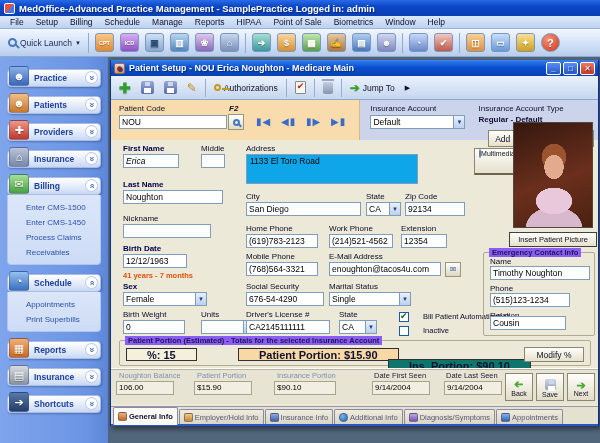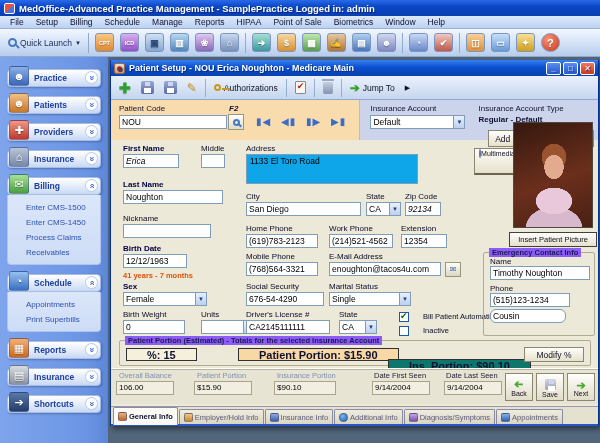--- a/index.html
+++ b/index.html
@@ -412,21 +412,21 @@
         <span class="lbl" style="left:135px;top:4px">Address</span>
         <div class="ta" style="left:135px;top:14px;width:172px;height:30px">1133 El Toro Road</div>
         <span class="lbl" style="left:135px;top:52px">City</span>
         <span class="lbl" style="left:255px;top:52px">State</span>
         <span class="lbl" style="left:294px;top:52px">Zip Code</span>
         <input class="inp" style="left: 135px; top: 62px; width: 115px;" value="San Diego">
         <div class="sel" style="left:255px;top:62px;width:35px">
           <span class="selv">CA</span>
             <span class="selb">▼</span>
         </div>
-        <input class="inp" style="left: 294px; top: 62px; width: 36px; font-style: italic;" value="92134">
+        <input class="inp" style="left: 294px; top: 62px; width: 60px;" value="92134">
         <span class="lbl" style="left:135px;top:84px">Home Phone</span>
         <span class="lbl" style="left:218px;top:84px">Work Phone</span>
         <span class="lbl" style="left:290px;top:84px">Extension</span>
         <input class="inp" style="left: 135px; top: 94px; width: 72px;" value="(619)783-2123">
         <input class="inp" style="left: 218px; top: 94px; width: 64px;" value="(214)521-4562">
         <input class="inp" style="left: 290px; top: 94px; width: 46px;" value="12354">
         <span class="lbl" style="left:135px;top:112px">Mobile Phone</span>
         <span class="lbl" style="left:218px;top:112px">E-Mail Address</span>
         <input class="inp" style="left: 135px; top: 122px; width: 72px;" value="(768)564-3321">
         <input class="inp" style="left: 218px; top: 122px; width: 112px;" value="enoughton@tacos4u.com">
@@ -461,33 +461,33 @@
       </div>
       <div class="photo"></div>
       <div class="insbtn">Insert Patient Picture</div>
       <div class="fs" style="left:372px;top:192px;width:112px;height:84px">
         <span class="leg">Emergency Contact Info</span>
         <span class="lbl" style="left:6px;top:4px">Name</span>
         <input class="inp" style="left: 6px; top: 13px; width: 100px;" value="Timothy Noughton">
         <span class="lbl" style="left:6px;top:31px">Phone</span>
         <input class="inp" style="left: 6px; top: 40px; width: 80px;" value="(515)123-1234">
         <span class="lbl" style="left:6px;top:58px">Relation</span>
-        <input class="inp" style="left: 6px; top: 56px; width: 76px; border-radius: 6px;" value="Cousin">
+        <input class="inp" style="left: 6px; top: 63px; width: 76px;" value="Cousin">
       </div>
 
       <div class="fs" style="left:8px;top:280px;width:472px;height:26px">
         <span class="leg">Patient Portion (Estimated) - Totals for the selected Insurance Account</span>
         <span class="pbox" style="left:6px;top:7px;background:#f4f0dc">%: 15</span>
         <span class="pbox" style="left:118px;top:7px;background:#f8d8a4">Patient Portion: $15.90</span>
         <span class="pbox" style="left:268px;top:18px;background:#0f766e">Ins. Portion: $90.10</span>
         <button class="btn" style="left:404px;top:6px;width:60px;height:15px">Modify %</button>
       </div>
 
       <div class="totals">
-        <span class="tlbl" style="left:8px;top:2px">Overall Balance</span>
+        <span class="tlbl" style="left:8px;top:2px">Noughton Balance</span>
         <span class="tval" style="left:5px;top:12px;width:58px">106.00</span>
         <span class="tlbl" style="left:86px;top:2px">Patient Portion</span>
         <span class="tval" style="left:83px;top:12px;width:58px">$15.90</span>
         <span class="tlbl" style="left:166px;top:2px">Insurance Portion</span>
         <span class="tval" style="left:163px;top:12px;width:62px">$90.10</span>
         <span class="tlbl dk" style="left:263px;top:2px">Date First Seen</span>
         <span class="tval" style="left:261px;top:12px;width:58px">9/14/2004</span>
         <span class="tlbl dk" style="left:335px;top:2px">Date Last Seen</span>
         <span class="tval" style="left:333px;top:12px;width:58px">9/14/2004</span>
         <button class="navbtn" style="left:394px;top:4px">

